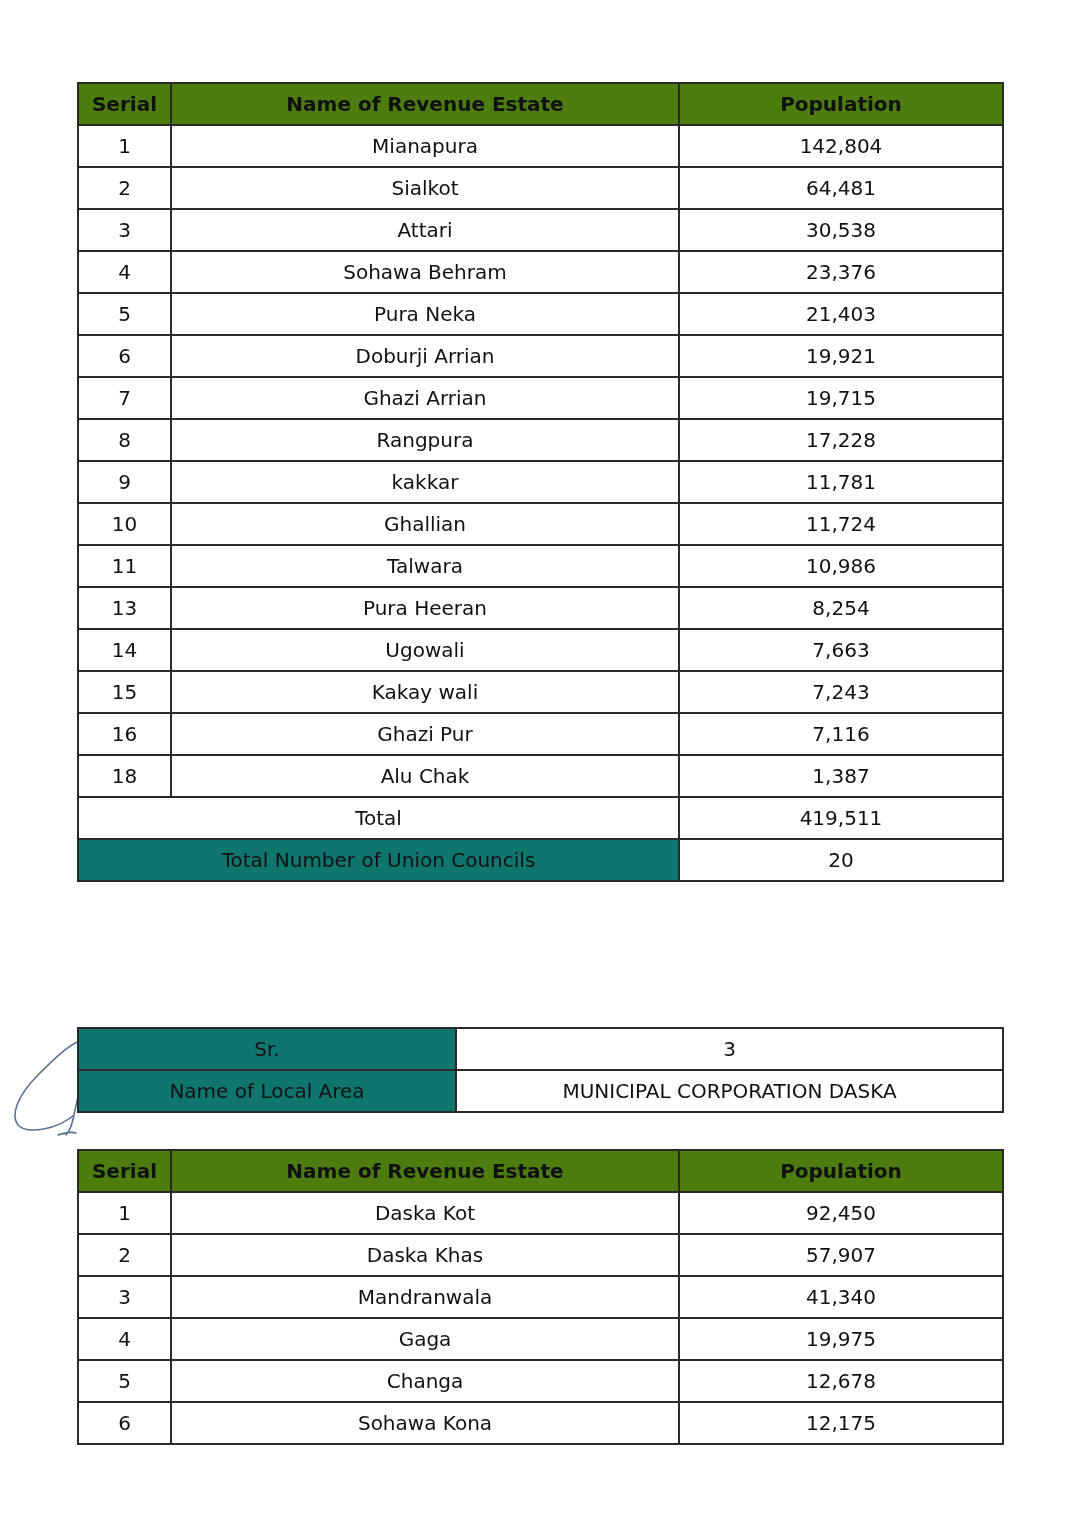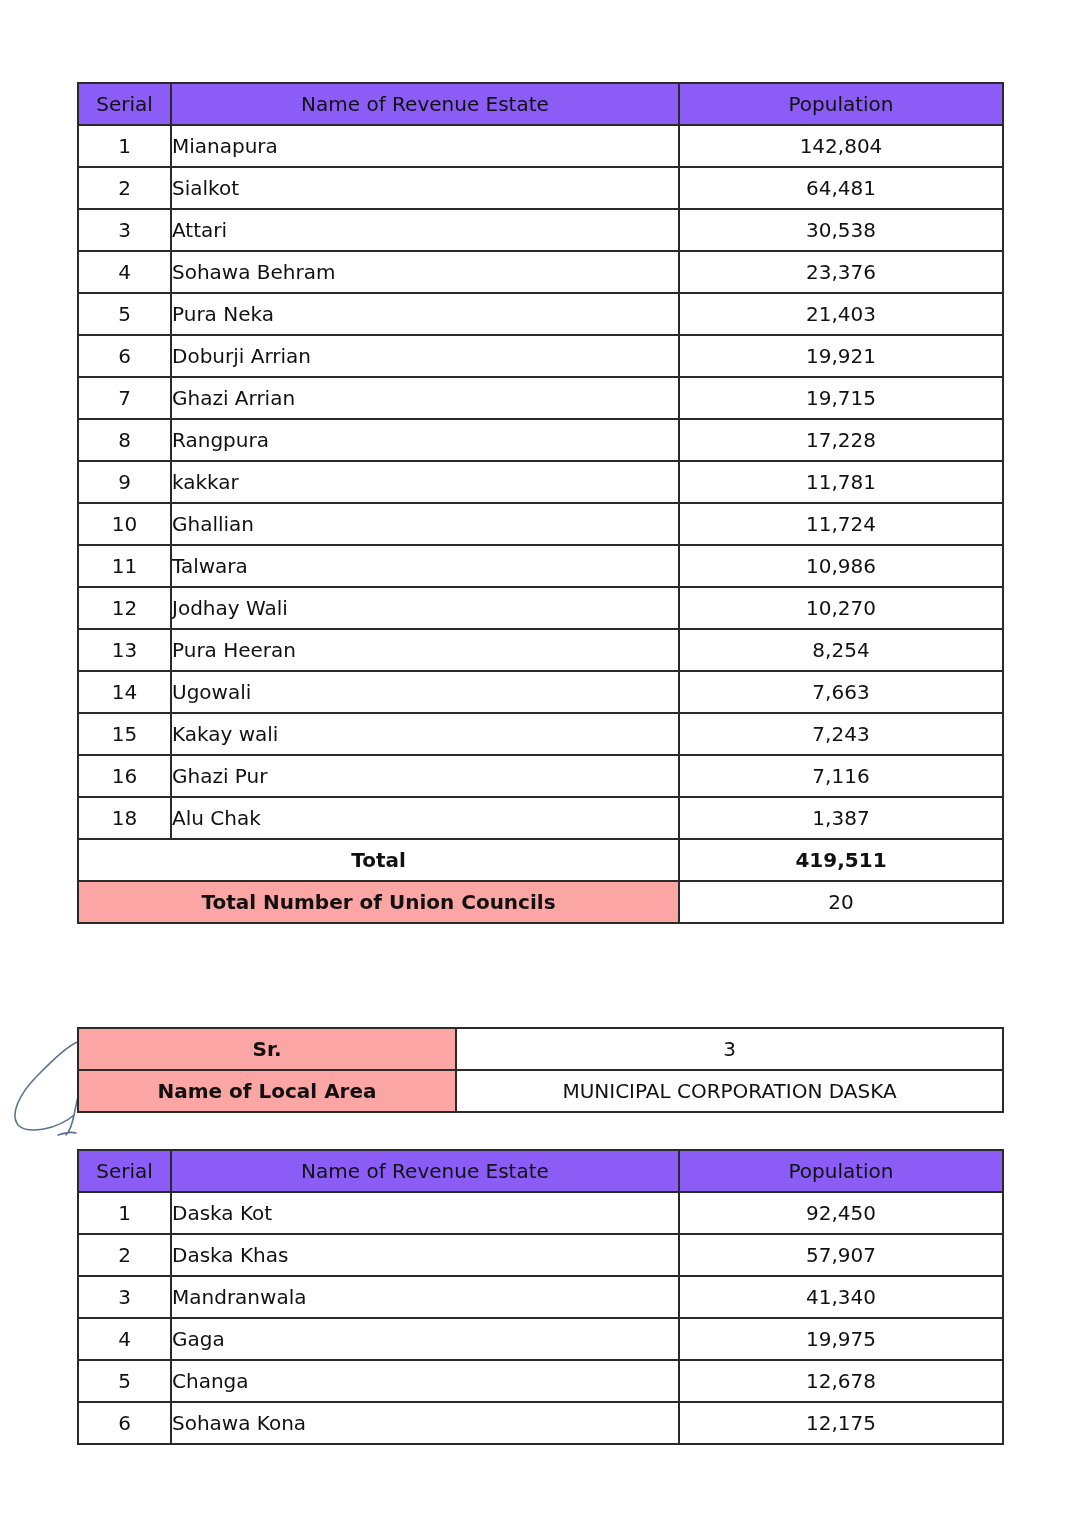--- a/index.html
+++ b/index.html
@@ -5,25 +5,25 @@
     html, body { margin: 0; padding: 0; background: #ffffff; }
     body {
       width: 1080px; height: 1523px; position: relative; overflow: hidden;
       font-family: "DejaVu Sans", sans-serif; color: #111;
     }
     table { border-collapse: collapse; table-layout: fixed; position: absolute; left: 77px; width: 925px; }
     td, th {
       border: 2px solid #2a2a2a; font-size: 20px; padding: 0;
       height: 40px; line-height: 40px; box-sizing: border-box;
     }
-    th { background: #8b5cf6; font-weight: normal; text-align: center; }
+    th { background: #4d7c0f; font-weight: bold; text-align: center; }
     td.c { text-align: center; }
-    td.l { text-align: left; }
-    td.b { font-weight: bold; }
-    td.g { background: #fca5a5; }
+    td.l { text-align: center; }
+    td.b { font-weight: normal; }
+    td.g { background: #0f766e; }
     #t1 { top: 82px; }
     #t2 { top: 1027px; }
     #t3 { top: 1149px; }
     .sig { position: absolute; left: 8px; top: 1035px; width: 95px; height: 110px; }
   </style>
 </head>
 <body>
 
 <table id="t1">
   <colgroup>
@@ -86,25 +86,20 @@
       </tr>
       <tr>
         <td class="c">10</td>
         <td class="l">Ghallian</td>
         <td class="c">11,724</td>
       </tr>
       <tr>
         <td class="c">11</td>
         <td class="l">Talwara</td>
         <td class="c">10,986</td>
-      </tr>
-      <tr>
-        <td class="c">12</td>
-        <td class="l">Jodhay Wali</td>
-        <td class="c">10,270</td>
       </tr>
       <tr>
         <td class="c">13</td>
         <td class="l">Pura Heeran</td>
         <td class="c">8,254</td>
       </tr>
       <tr>
         <td class="c">14</td>
         <td class="l">Ugowali</td>
         <td class="c">7,663</td>

